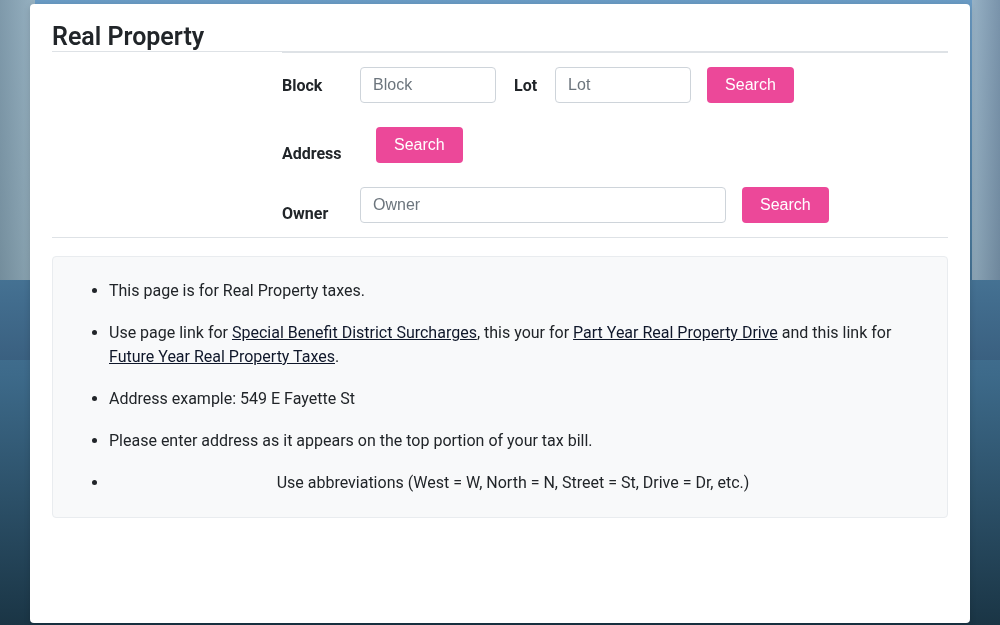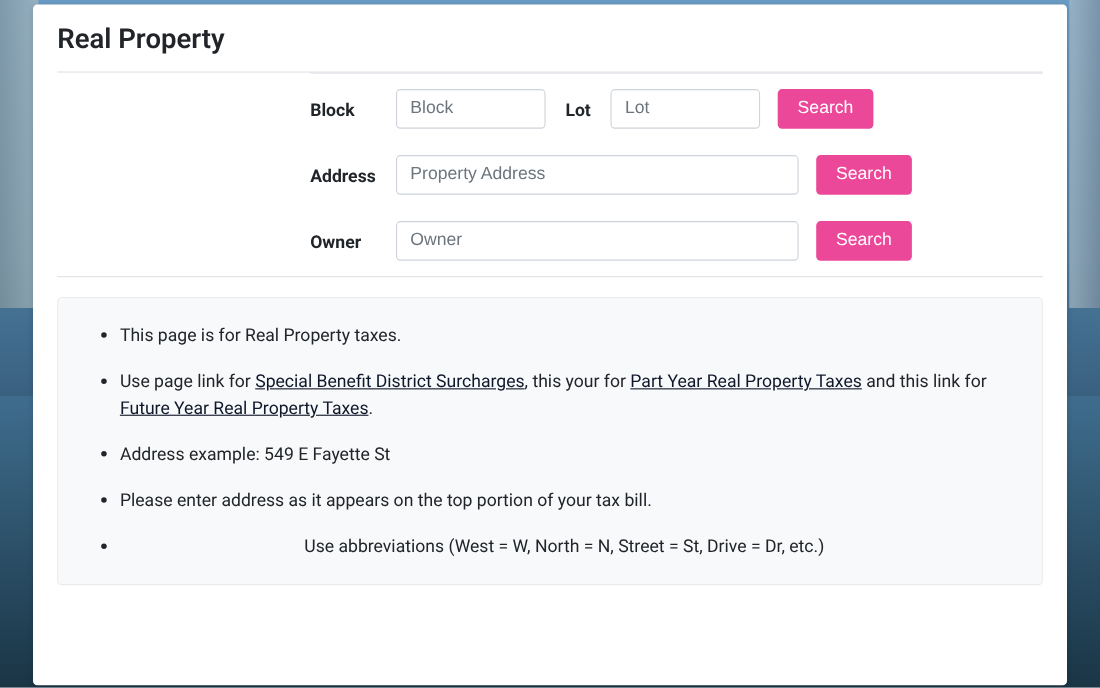--- a/index.html
+++ b/index.html
@@ -38,30 +38,29 @@
   bottom: 2px;
   background: #fff;
   border-radius: 4px;
   padding: 18px 22px 18px 22px;
   box-shadow: 0 2px 6px rgba(0,0,0,0.15);
 }
 .page-title {
   font-size: 25px;
   font-weight: 600;
   color: #212529;
-  margin-bottom: 14px;
 }
 .hr { border: none; border-top: 1px solid #dee2e6; }
 .form-section { padding-left: 230px; }
 .row {
   display: flex;
   align-items: center;
   padding: 14px 0;
 }
-.row + .row { padding-top: 10px; }
+.row + .row { padding-top: 10px; align-items: flex-end; }
 .year-row { padding:18px 0; }
 .label {
   font-weight: 700;
   font-size: 16px;
   color: #212529;
   width: 78px;
   flex-shrink: 0;
 }
 .label-lot { width: auto; margin: 0 18px 0 18px; }
 .required { color: #dc3545; font-weight: 700; }
@@ -144,37 +143,36 @@
     <div class="row">
       <span class="label">Block</span>
       <input class="inp inp-block" placeholder="Block" style="">
       <span class="label label-lot">Lot</span>
       <input class="inp inp-lot" placeholder="Lot" style="">
       <button class="btn">Search</button>
     </div>
 
     <div class="row">
       <span class="label">Address</span>
-      <input class="inp inp-wide" placeholder="Property Address" style="">
       <button class="btn">Search</button>
     </div>
 
     <div class="row">
       <span class="label">Owner</span>
       <input class="inp inp-wide" placeholder="Owner" style="">
       <button class="btn">Search</button>
     </div>
   </div>
 
   <hr class="hr">
 
   <div class="info-box">
     <ul>
       <li>This page is for Real Property taxes.</li>
       <li>
-        <span>Use page link for </span><a href="#">Special Benefit District Surcharges</a><span>, this your for </span><a href="#">Part Year Real Property Taxes</a><span> and this link for </span><a href="#">Future Year Real Property Taxes</a><span>.</span>
+        <span>Use page link for </span><a href="#">Special Benefit District Surcharges</a><span>, this your for </span><a href="#">Part Year Real Property Drive</a><span> and this link for </span><a href="#">Future Year Real Property Taxes</a><span>.</span>
       </li>
       <li>Address example: 549 E Fayette St</li>
       <li>Please enter address as it appears on the top portion of your tax bill.</li>
       <li>Use abbreviations (West = W, North = N, Street = St, Drive = Dr, etc.)</li>
     </ul>
   </div>
 </div>
 
 </body></html>

